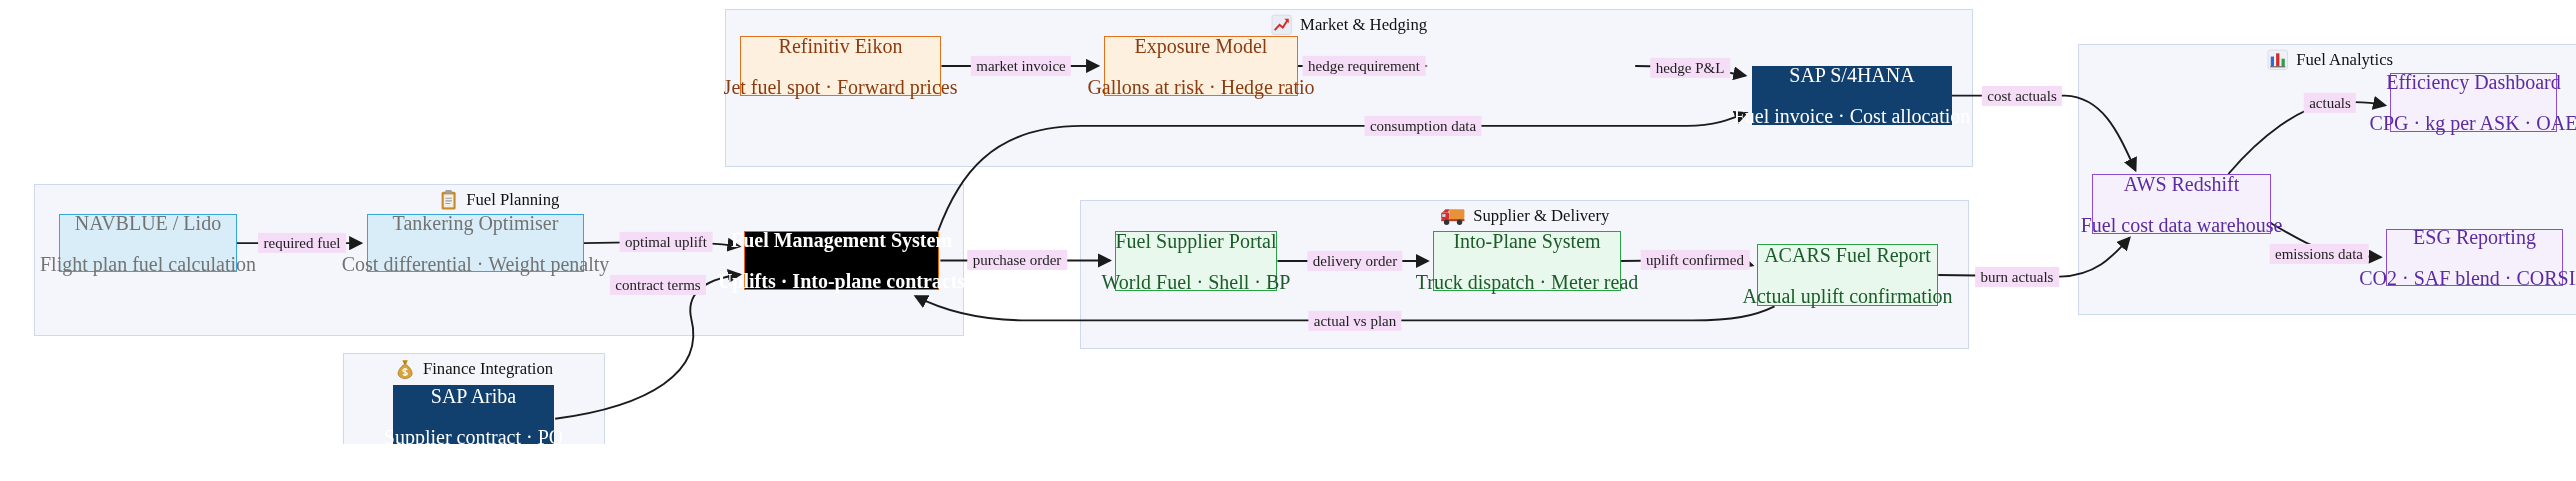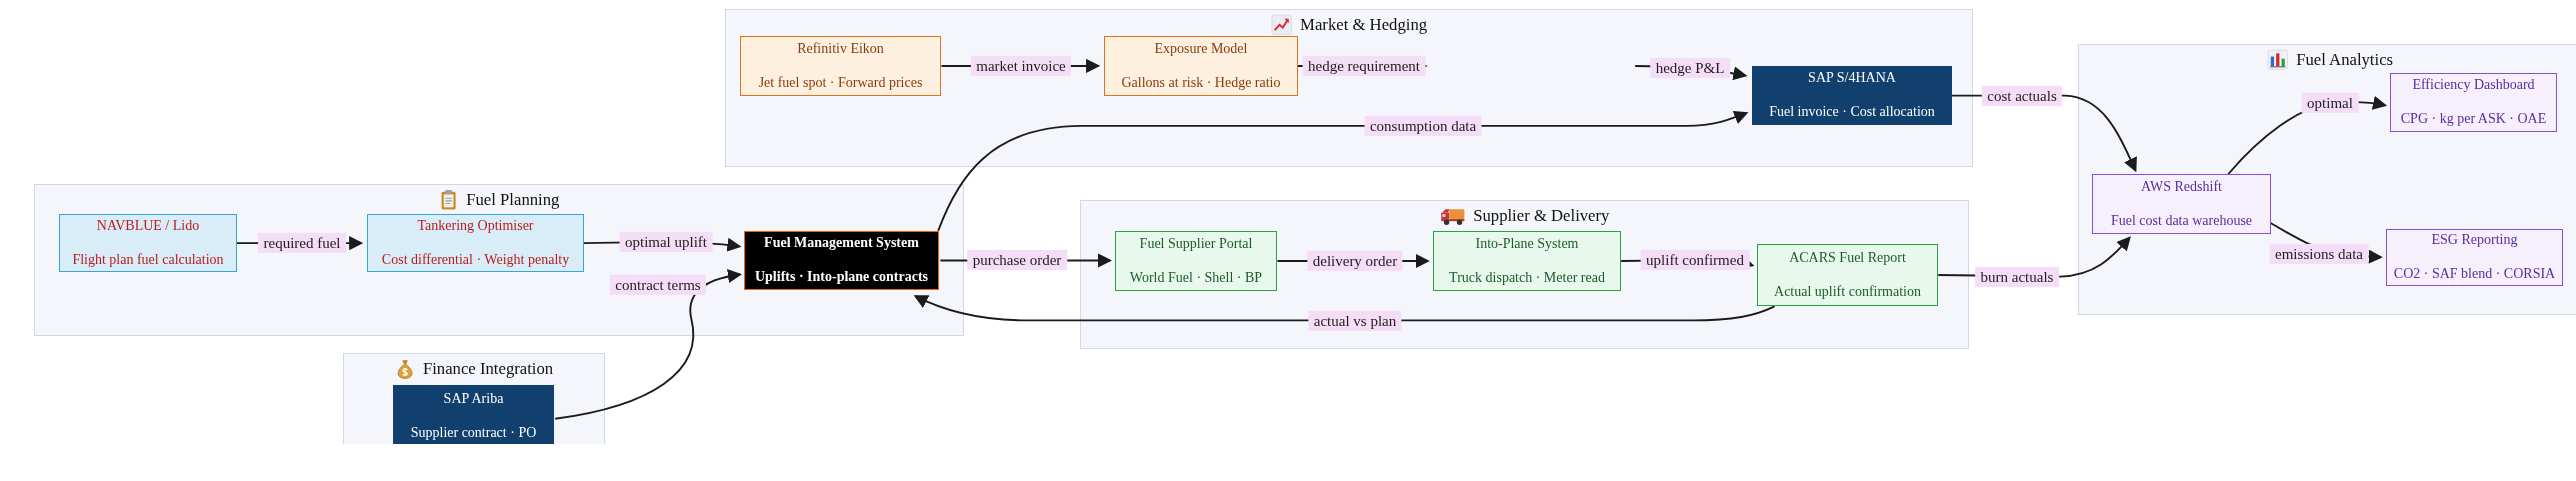--- a/index.html
+++ b/index.html
@@ -9,25 +9,25 @@
   }
   .panel{position:absolute;background:#f4f6fc;border:1.1px solid #cfd9ee;z-index:1;box-sizing:border-box;}
   .panel-h{
     position:absolute;top:4.3px;left:50%;transform:translateX(-50%);
     display:flex;align-items:center;gap:7.6px;font-size:16.7px;color:#111;
     white-space:nowrap;
   }
   #edges{position:absolute;left:0;top:0;z-index:2;}
   .node{
     position:absolute;display:flex;flex-direction:column;align-items:center;justify-content:center;
-    gap:17px;text-align:right;z-index:3;font-size:14px;line-height:1.2;white-space:nowrap;
+    gap:17px;text-align:right;z-index:3;font-size:20px;line-height:1.2;white-space:nowrap;
     box-sizing:border-box;
   }
   .n-orange{background:#fdf0df;border:1.6px solid #e2711d;color:#8a3c10;}
-  .n-blue{background:#d9edf8;border:1.6px solid #38a5d8;color:#b91c1c;}
+  .n-blue{background:#d9edf8;border:1.6px solid #38a5d8;color:#737373;}
   .n-green{background:#e9f8ec;border:1.6px solid #27a344;color:#1a5c2a;}
   .n-purple{background:#f5f0fc;border:1.6px solid #8b4dd8;color:#5a2ca0;}
   .n-navy{background:#12406e;border:1.6px solid #12406e;color:#ffffff;}
   .n-fms{background:#000000;border:1.6px solid #ee6300;color:#ffffff;font-weight:bold;}
   .elabel{
     position:absolute;transform:translate(-50%,-50%);background:#f5dcf7;color:#1e1e1e;
     font-size:15px;padding:1.6px 5.4px;z-index:4;white-space:nowrap;
   }
   .icon{flex:0 0 auto;}
 </style>
@@ -183,17 +183,17 @@
   <div class="elabel" style="left:1400px;top:126px">consumption data</div>
   <div class="elabel" style="left:1999px;top:96px">cost actuals</div>
   <div class="elabel" style="left:279px;top:243px">required fuel</div>
   <div class="elabel" style="left:643px;top:242px">optimal uplift</div>
   <div class="elabel" style="left:635px;top:285px">contract terms</div>
   <div class="elabel" style="left:994px;top:260px">purchase order</div>
   <div class="elabel" style="left:1332px;top:261px">delivery order</div>
   <div class="elabel" style="left:1672px;top:260px">uplift confirmed</div>
   <div class="elabel" style="left:1332px;top:321px">actual vs plan</div>
   <div class="elabel" style="left:1994px;top:277px">burn actuals</div>
-  <div class="elabel" style="left:2307px;top:103px">optimal</div>
+  <div class="elabel" style="left:2307px;top:103px">actuals</div>
   <div class="elabel" style="left:2296px;top:254px">emissions data</div>
 
 </div>
 
 
 </body></html>

